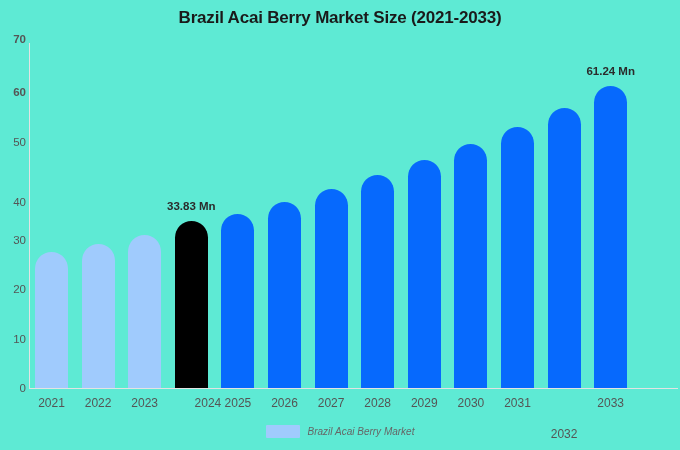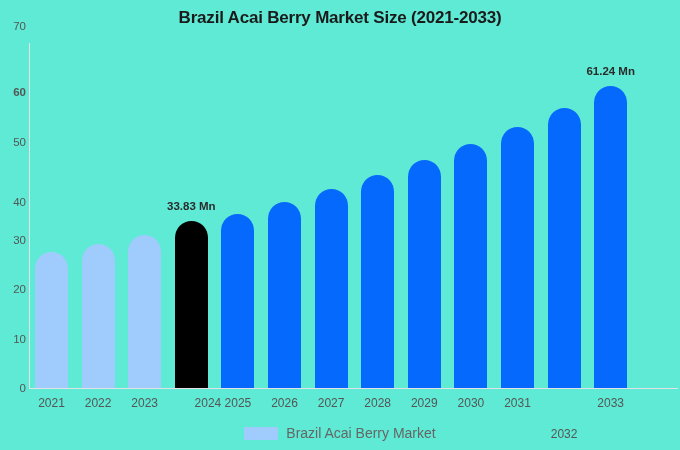--- a/index.html
+++ b/index.html
@@ -110,40 +110,41 @@
     justify-content: center;
     align-items: center;
     gap: 8px;
   }
   #legend-swatch {
     width: 34px;
     height: 13px;
     border-radius: 1px;
   }
   #legend-label {
-    font-size: 14px;
+    font-size: 10px;
     color: #666666;
+    font-style: italic;
   }
 </style>
 </head>
 <body>
 
 <div id="chart-root">
 
   <div id="chart-title">Brazil Acai Berry Market Size (2021-2033)</div>
 
   <div id="y-tick-labels">
       <div class="y-tick-label" style="top: 388px;">0</div>
       <div class="y-tick-label" style="top: 338.714px;">10</div>
       <div class="y-tick-label" style="top: 289.429px;">20</div>
       <div class="y-tick-label" style="top: 240.143px;">30</div>
       <div class="y-tick-label" style="top: 202px;">40</div>
       <div class="y-tick-label" style="top: 141.571px;">50</div>
       <div class="y-tick-label" style="top: 92.2857px; font-weight: bold;">60</div>
-      <div class="y-tick-label" style="top: 26px;">70</div>
+      <div class="y-tick-label" style="top: 39px; font-weight: bold;">70</div>
     </div>
 
   <div id="y-axis-line"></div>
   <div id="x-axis-line"></div>
 
   <div id="plot-area">
       <div class="bar-slot" style="left: 6px; height: 345px;">
         <div class="bar" style="height: 135.536px; background: rgb(160, 203, 253);"></div>
       </div>
       <div class="bar-slot" style="left: 52.6px; height: 345px;">

